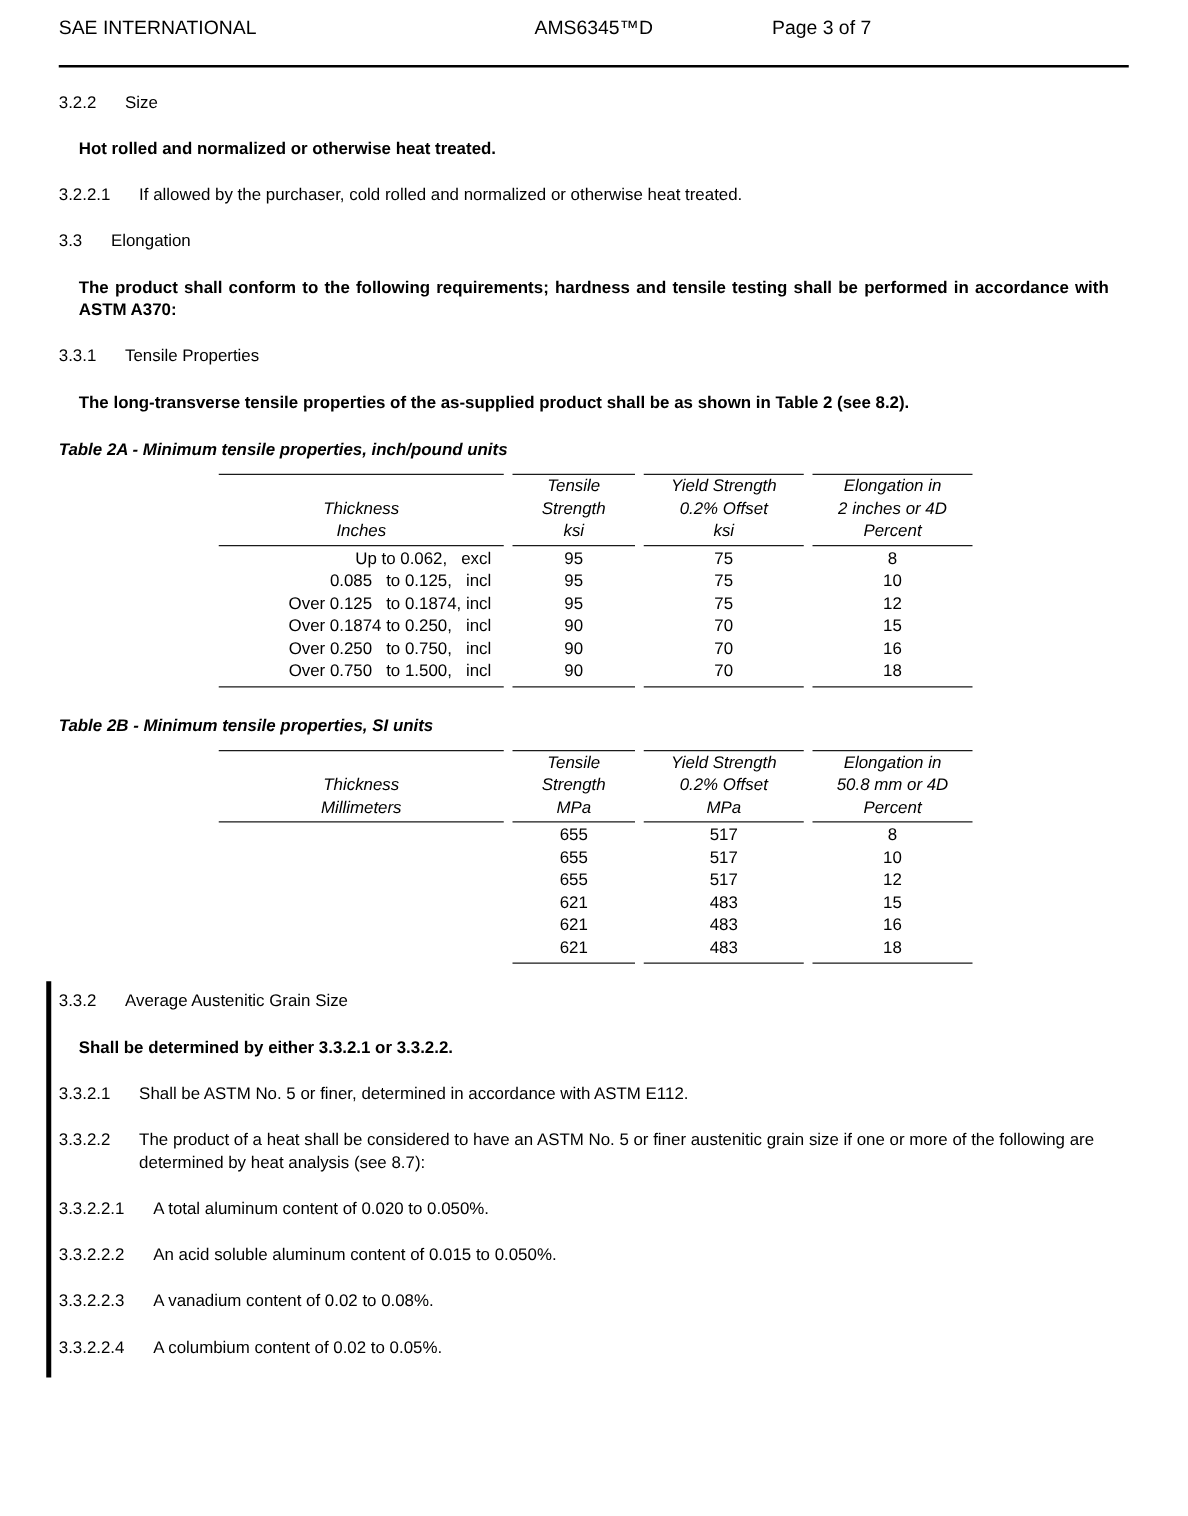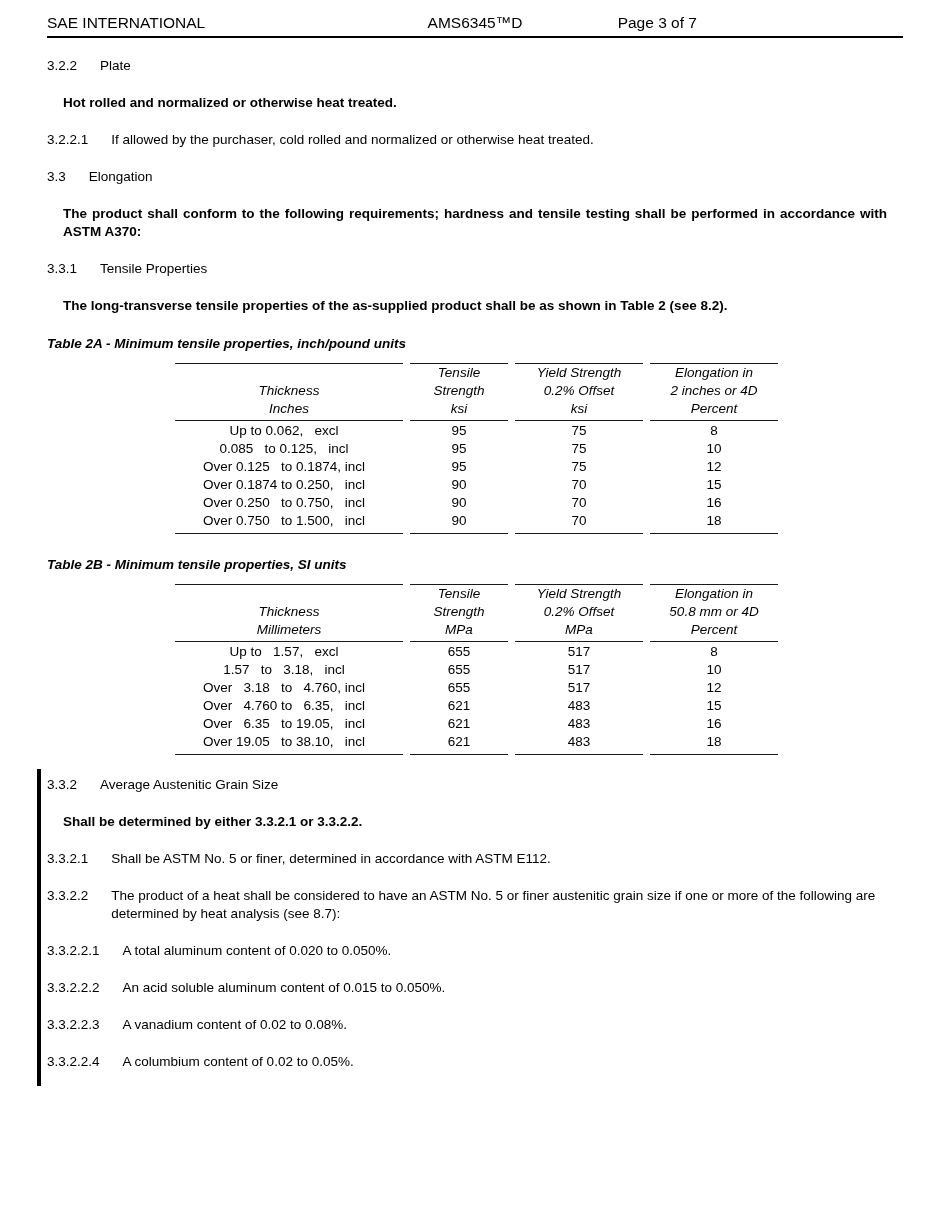--- a/index.html
+++ b/index.html
@@ -7,21 +7,21 @@
     width: 950px; height: 1213px;
     font-family: "Liberation Sans", sans-serif;
     font-size: 13.5px; line-height: 18px;
     color: #000; overflow: hidden;
   }
   .page { padding: 14px 47px 0 47px; box-sizing: border-box; }
 
   
   .doc-header {
     display: flex; align-items: baseline;
-    border-bottom: 2px solid #000; padding-bottom: 4px;
+    border-bottom: 2px solid #000; padding-bottom: 20px;
     font-size: 15.5px;
   }
   .doc-header > span { display: block; }
   .hdr-left  { flex: 1 1 0; text-align: left; }
   .hdr-center{ flex: 1 1 0; text-align: center; }
   .hdr-right { flex: 1 1 0; text-align: left; }
 
   
   .para { margin: 19px 0; display: flex; align-items: flex-start; }
   .para .num { flex: 0 0 auto; margin-right: 23px; white-space: nowrap; }
@@ -44,21 +44,21 @@
     text-align: center; border-bottom: 1.5px solid #1a1a1a;
     padding-bottom: 2px;
     font-style: italic;
   }
   .tcol .tbody { border-bottom: 1.5px solid #1a1a1a; padding: 1px 0 3px 0; }
   .tcol .cell { height: 18px; text-align: center; }
   .col-thick { width: 228px; }
   .col-tens  { width: 98px; }
   .col-yield { width: 128px; }
   .col-elong { width: 128px; }
-  .col-thick .cell { text-align: center; white-space: pre; padding-right: 10px; }
+  .col-thick .cell { text-align: right; white-space: pre; padding-right: 10px; }
 
   
   .change-block { position: relative; margin-top: 21px; }
   .change-bar {
     position: absolute; left: -10px; top: -7px; bottom: -15px;
     width: 3.5px; background: #000;
   }
   .change-block .para:first-of-type { margin-top: 0; }
 </style>
 </head>
@@ -67,21 +67,21 @@
 <div class="page">
 
   <div class="doc-header">
     <span class="hdr-left">SAE INTERNATIONAL</span>
     <span class="hdr-center">AMS6345™D</span>
     <span class="hdr-right">Page 3 of 7</span>
   </div>
 
   <div class="para">
     <span class="num">3.2.2</span>
-    <span class="txt">Plate</span>
+    <span class="txt">Size</span>
   </div>
 
   <div class="plain">Hot rolled and normalized or otherwise heat treated.</div>
 
   <div class="para">
     <span class="num">3.2.2.1</span>
     <span class="txt">If allowed by the purchaser, cold rolled and normalized or otherwise heat treated.</span>
   </div>
 
   <div class="para">
@@ -161,28 +161,20 @@
     </div>
   </div>
 
   <div class="tbl-title" style="margin-top:22px;">Table 2B - Minimum tensile properties, SI units</div>
   <div class="ttable">
     <div class="tcol col-thick">
       <div class="thead">
         <div>Thickness</div>
         <div>Millimeters</div>
       </div>
-      <div class="tbody">
-        <div class="cell">Up to   1.57,   excl</div>
-        <div class="cell">1.57   to   3.18,   incl</div>
-        <div class="cell">Over   3.18   to   4.760, incl</div>
-        <div class="cell">Over   4.760 to   6.35,   incl</div>
-        <div class="cell">Over   6.35   to 19.05,   incl</div>
-        <div class="cell">Over 19.05   to 38.10,   incl</div>
-      </div>
     </div>
     <div class="tcol col-tens">
       <div class="thead">
         <div>Tensile</div>
         <div>Strength</div>
         <div>MPa</div>
       </div>
       <div class="tbody">
         <div class="cell">655</div>
         <div class="cell">655</div>

